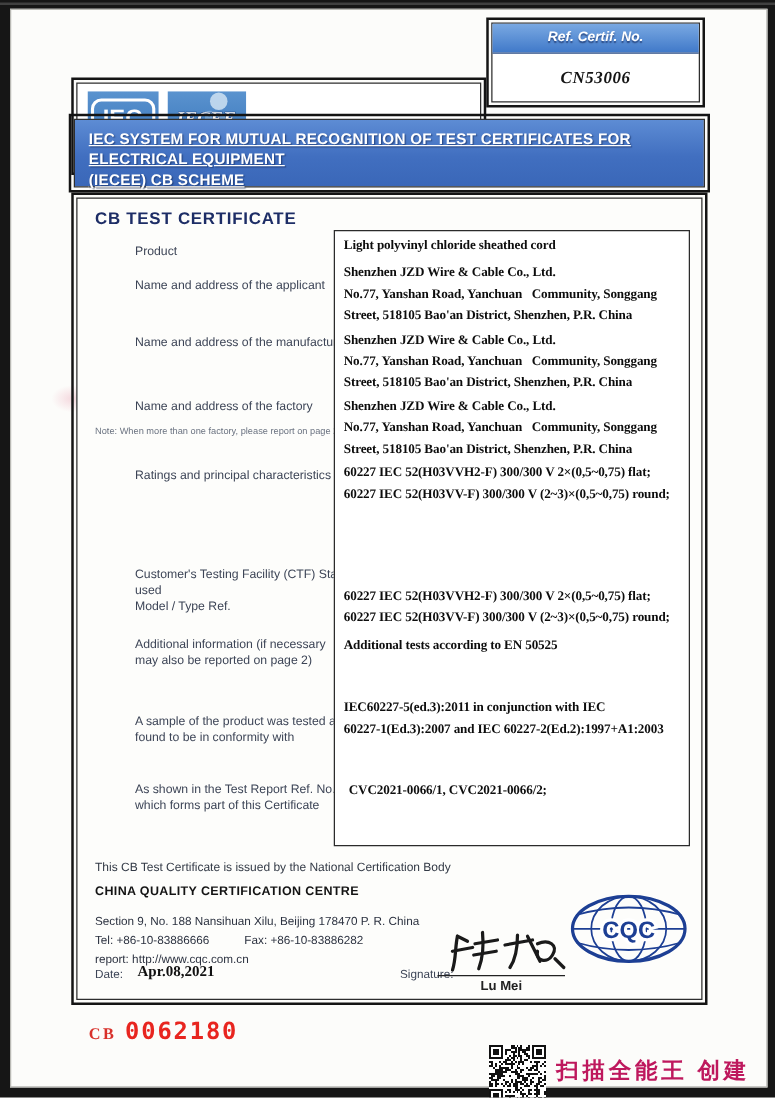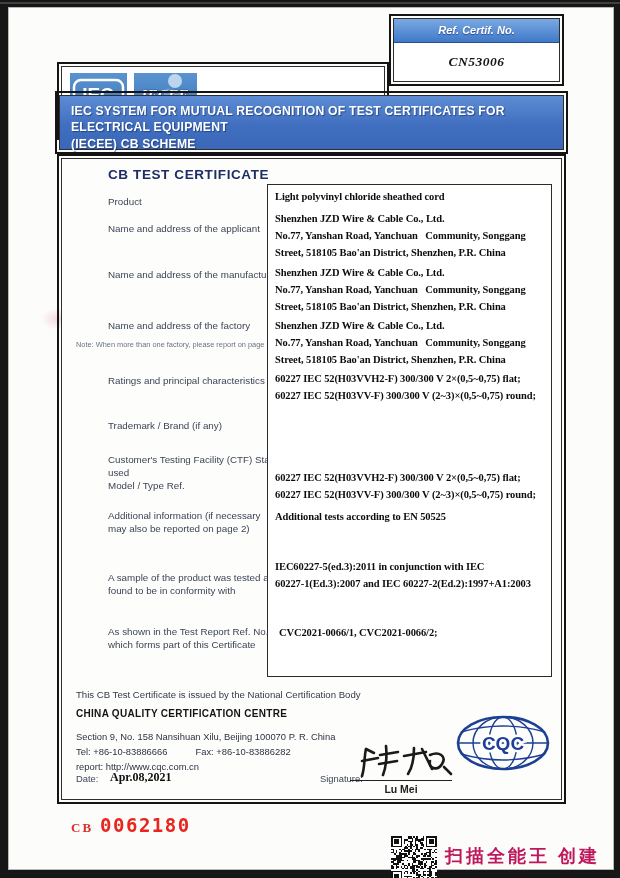--- a/index.html
+++ b/index.html
@@ -41,26 +41,27 @@
   }
   
   .banner{
     left:50px;top:87px;width:503px;height:53px;
     background:linear-gradient(#5d8cd4 0%,#416fc0 55%,#3a67b8 100%);
   }
   .banner-text{
     padding:7px 10px 0 11px;color:#fff;font-weight:bold;font-size:12.2px;
     line-height:1.35;letter-spacing:.2px;
     text-shadow:1px 1px 1px rgba(15,35,80,.55);
+    text-decoration:underline;
   }
   
   .main-box{left:52px;top:150px;width:499px;height:640px;background:#fdfdfb;}
   .cert-title{
     position:absolute;left:14px;top:8px;
-    font-size:13.5px;font-weight:bold;color:#1d2d66;letter-spacing:.6px;margin-left:32px;
+    font-size:13.5px;font-weight:bold;color:#1d2d66;letter-spacing:.6px;
   }
   .lbl{
     position:absolute;left:14px;width:180px;
     font-size:9.8px;color:#3c4456;line-height:1.3;padding-left:32px;
   }
   .lbl-note{
     position:absolute;left:14px;width:200px;
     font-size:7.4px;color:#6a7280;
   }
   .value-box{
@@ -163,21 +164,20 @@
 
   <div class="dbox main-box">
     <div class="cert-title">CB TEST CERTIFICATE</div>
 
     <div class="lbl" style="top:37px">Product</div>
     <div class="lbl" style="top:64px">Name and address of the applicant</div>
     <div class="lbl" style="top:110px">Name and address of the manufacturer</div>
     <div class="lbl" style="top:161px">Name and address of the factory</div>
     <div class="lbl-note" style="top:181px">Note: When more than one factory, please report on page 2</div>
     <div class="lbl" style="top:216px">Ratings and principal characteristics</div>
-    <div class="lbl" style="top:261px">Trademark / Brand (if any)</div>
     <div class="lbl" style="top:295px">Customer's Testing Facility (CTF) Stage used</div>
     <div class="lbl" style="top:321px">Model / Type Ref.</div>
     <div class="lbl" style="top:351px;width:172px">Additional information (if necessary may also be reported on page 2)</div>
     <div class="lbl" style="top:413px;width:178px">A sample of the product was tested and found to be in conformity with</div>
     <div class="lbl" style="top:467px;width:178px">As shown in the Test Report Ref. No. which forms part of this Certificate</div>
 
     <div class="value-box">
       <div class="val" style="top:4px">Light polyvinyl chloride sheathed cord</div>
       <div class="val" style="top:26px">Shenzhen JZD Wire &amp; Cable Co., Ltd.
 No.77, Yanshan Road, Yanchuan   Community, Songgang
@@ -193,21 +193,21 @@
       <div class="val" style="top:285px">60227 IEC 52(H03VVH2-F) 300/300 V 2×(0,5~0,75) flat;
 60227 IEC 52(H03VV-F) 300/300 V (2~3)×(0,5~0,75) round;</div>
       <div class="val" style="top:324px">Additional tests according to EN 50525</div>
       <div class="val" style="top:374px">IEC60227-5(ed.3):2011 in conjunction with IEC
 60227-1(Ed.3):2007 and IEC 60227-2(Ed.2):1997+A1:2003</div>
       <div class="val" style="top:440px;left:11px">CVC2021-0066/1, CVC2021-0066/2;</div>
     </div>
 
     <div class="issued-by">This CB Test Certificate is issued by the National Certification Body</div>
     <div class="ncb-name">CHINA QUALITY CERTIFICATION CENTRE</div>
-    <div class="ncb-line ncb-address">Section 9, No. 158 Nansihuan Xilu, Beijing 100070 P. R. China</div>
+    <div class="ncb-line ncb-address">Section 9, No. 188 Nansihuan Xilu, Beijing 178470 P. R. China</div>
     <div class="ncb-line ncb-telfax">
       <span>Tel: +86-10-83886666</span><span class="fax">Fax: +86-10-83886282</span>
     </div>
     <div class="ncb-line ncb-website">report: http://www.cqc.com.cn</div>
 
     <svg class="cqc-logo" width="96" height="56" viewBox="0 0 96 56">
       <ellipse cx="48" cy="28" rx="45" ry="26" fill="none" stroke="#1d3f94" stroke-width="2.6"></ellipse>
       <ellipse cx="48" cy="28" rx="30" ry="26" fill="none" stroke="#1d3f94" stroke-width="1.4"></ellipse>
       <ellipse cx="48" cy="28" rx="14" ry="26" fill="none" stroke="#1d3f94" stroke-width="1.4"></ellipse>
       <path d="M6 17 Q48 5 90 17" fill="none" stroke="#1d3f94" stroke-width="1.4"></path>

